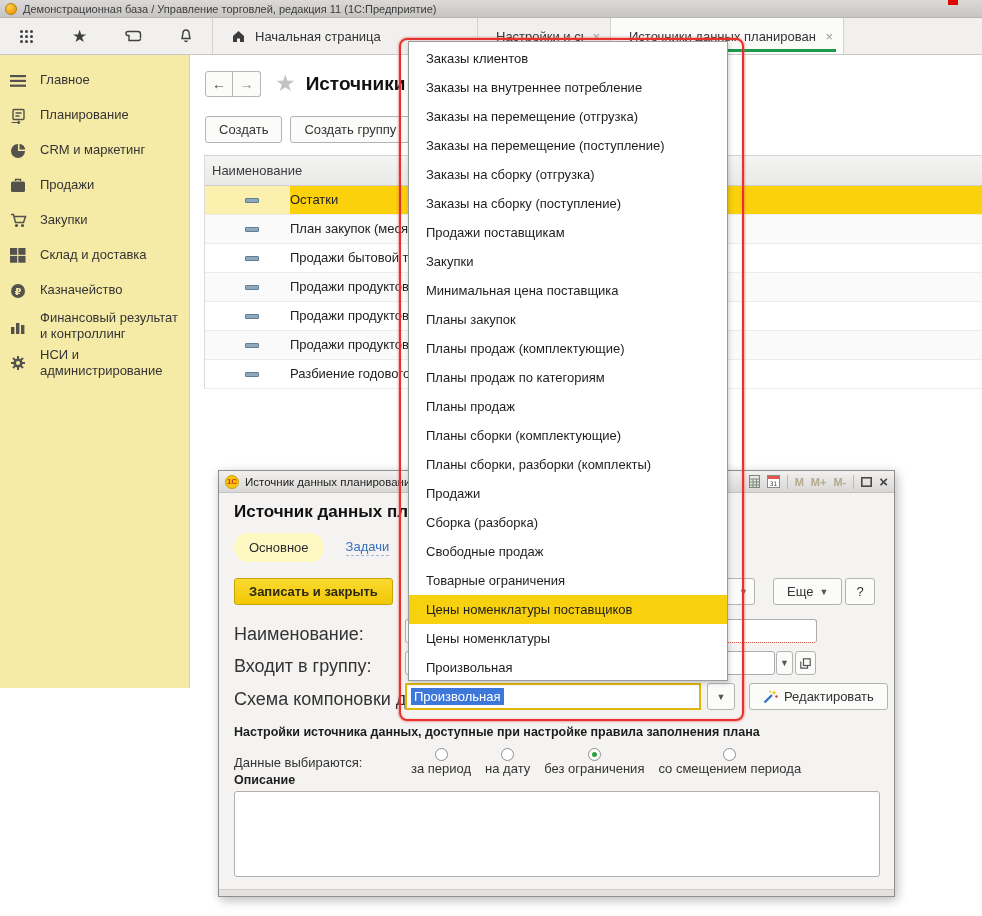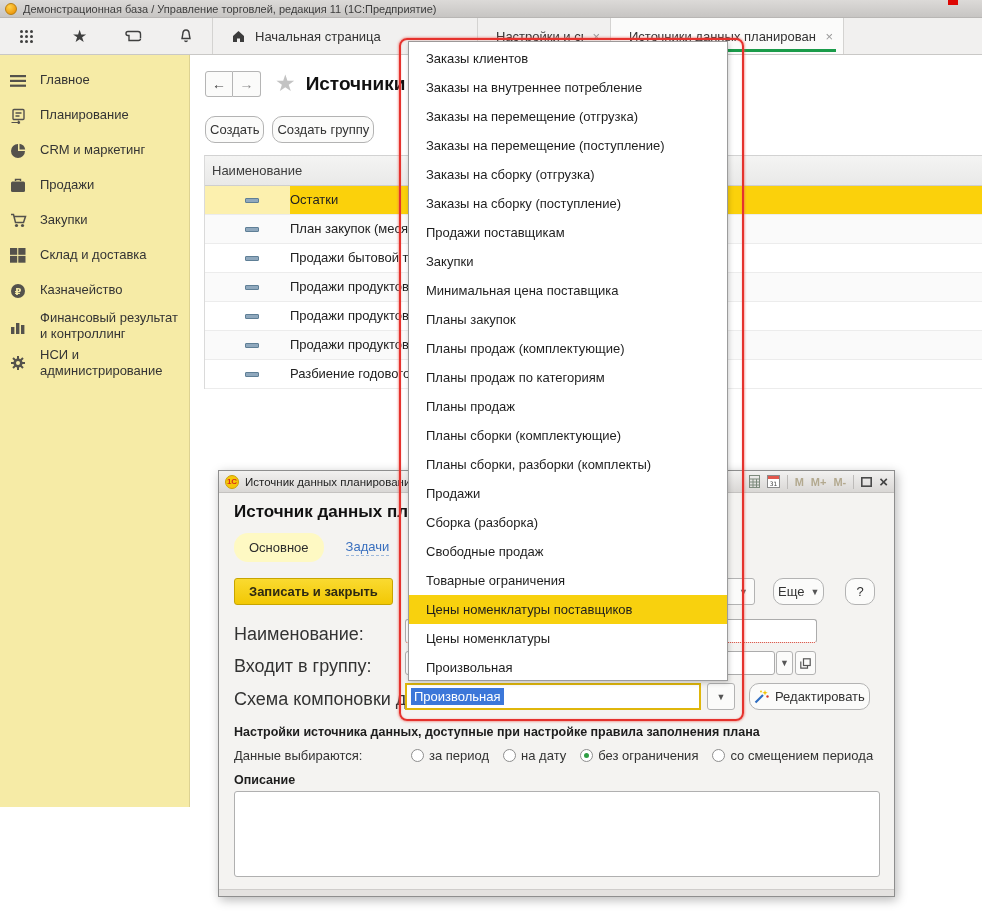--- a/index.html
+++ b/index.html
@@ -26,38 +26,38 @@
   .tab { display:flex; align-items:center; padding:0 10px 0 18px; position:relative;
     border-right:1px solid #d4d3d1; color:#333; font-size:13px; white-space:nowrap; }
   .tab .lbl { overflow:hidden; text-overflow:clip; }
   .tab .close { margin-left:9px; color:#9a9a9a; font-size:13px; line-height:1; }
   #tab-home { width:265px; gap:9px; }
   #tab-settings { width:133px; }
   #tab-sources { width:233px; background:#fbfbfa; }
   #tab-sources .greenbar { position:absolute; left:7px; right:7px; bottom:2px; height:3px; }
 
   
-  #sidebar { position:absolute; left:0; top:55px; width:190px; height:752px;
+  #sidebar { position:absolute; left:0; top:55px; width:190px; height:633px;
     background:#f6eba6; border-right:1px solid #ddd292; padding-top:8px; }
   .sbitem { display:flex; align-items:center; gap:13px; min-height:35px;
     padding:2px 6px 2px 9px; font-size:13px; color:#343434; line-height:1.25; cursor:default; }
   .sbitem .ic { width:18px; flex:0 0 18px; display:flex; justify-content:center; }
 
   
   #content { position:absolute; left:191px; top:55px; width:791px; height:861px; background:#fff; }
   #nav-row { position:absolute; left:14px; top:15px; display:flex; align-items:center; }
   .navbtn { width:28px; height:26px; border:1px solid #b5b5b5; background:#fbfbfa;
     font-size:14px; display:flex; align-items:center; justify-content:center; color:#444; }
   .navbtn.back { border-radius:3px 0 0 3px; }
   .navbtn.fwd  { border-radius:0 3px 3px 0; border-left:none; color:#8a8a8a; }
   #fav-star { margin:0 10px 0 14px; font-size:23px; color:#c3c3c3; }
   #list-title { font-size:19px; font-weight:bold; color:#111; white-space:nowrap; }
   #btn-row { position:absolute; left:14px; top:61px; display:flex; gap:8px; }
-  .btn { height:27px; border:1px solid #b3b3b3; border-radius:10px; background:#fbfbfa;
-    font-size:13px; color:#333; padding:0 4px; display:flex; align-items:center; white-space:nowrap; }
+  .btn { height:27px; border:1px solid #b3b3b3; border-radius:3px; background:#fbfbfa;
+    font-size:13px; color:#333; padding:0 13px; display:flex; align-items:center; white-space:nowrap; }
   #listgrid { position:absolute; left:13px; top:100px; width:778px;
     border-top:1px solid #d2d2d2; border-left:1px solid #dadada; }
   #grid-header { height:30px; background:linear-gradient(#f4f4f3,#e9e9e8);
     border-bottom:1px solid #cfcfcf; font-size:13px; color:#3c3c3c;
     display:flex; align-items:center; padding-left:7px; }
   .grow { height:29px; position:relative; border-bottom:1px solid #ececec;
     font-size:13px; color:#222; background:#fff; }
   .grow:nth-child(odd) { background:#fafafa; }
   .grow .dash { position:absolute; left:40px; top:12px; width:14px; height:5px;
     background:#8fa8bd; border:1px solid #5f7f96; border-radius:1px; }
@@ -109,21 +109,21 @@
   #grp-open { left:576px; top:180px; width:21px; font-size:10px; }
   #combo-schema { position:absolute; left:186px; top:212px; width:296px; height:27px;
     border:2px solid #dfb60b; background:#fff; display:flex; align-items:center;
     padding-left:4px; }
   #combo-schema .selval { background:#3c77d9; color:#fff; font-size:13px; padding:1px 3px; }
   #schema-drop { left:488px; top:212px; width:28px; height:27px; }
   #btn-edit { position:absolute; left:530px; top:212px; height:27px; }
   #sect-hdr { position:absolute; left:15px; top:254px; font-size:12.5px; font-weight:bold; color:#1d1d1d; }
   #radio-row { position:absolute; left:15px; top:277px; display:flex; align-items:center; font-size:13px; color:#333; }
   #radio-row .rlabel { width:177px; }
-  .radio { display:flex; align-items:center; gap:5px; margin-right:14px; white-space:nowrap; }
+  .radio { display:flex; align-items:center; margin-right:14px; white-space:nowrap;flex-direction:column; }
   .rdot { width:13px; height:13px; border:1px solid #8e8e8e; border-radius:50%;
     background:#fff; position:relative; flex:0 0 13px; }
   .rdot.on::after { content:""; position:absolute; left:3px; top:3px; width:5px; height:5px;
     border-radius:50%; background:#2f9e44; }
   #desc-label { position:absolute; left:15px; top:302px; font-size:12.5px; font-weight:bold; color:#1d1d1d; }
   #desc-area { position:absolute; left:15px; top:320px; width:646px; height:86px;
     background:#fff; border:1px solid #b0b0b0; border-radius:3px; }
   #dlg-bottom { position:absolute; left:0; right:0; bottom:0; height:7px;
     background:#e4e2e0; border-top:1px solid #cfcdcb; }
 

